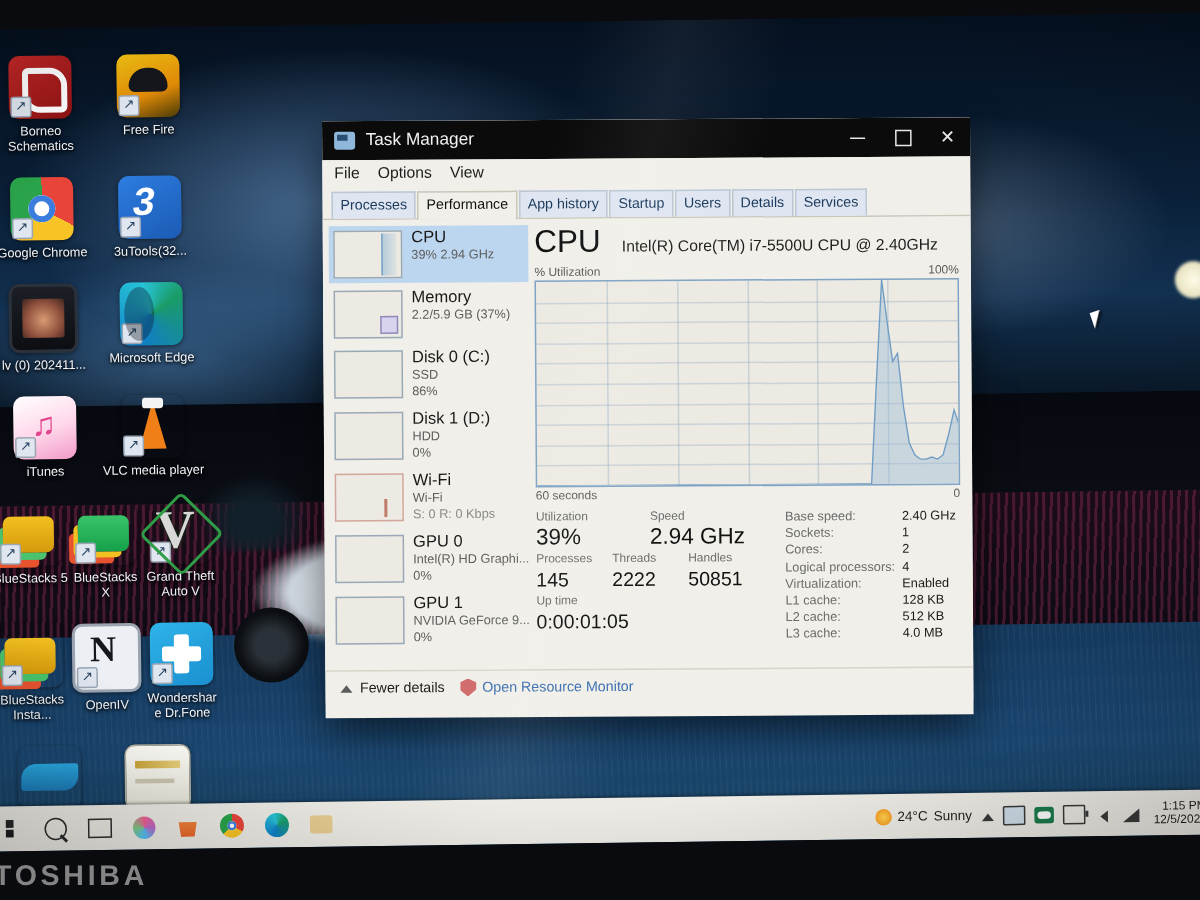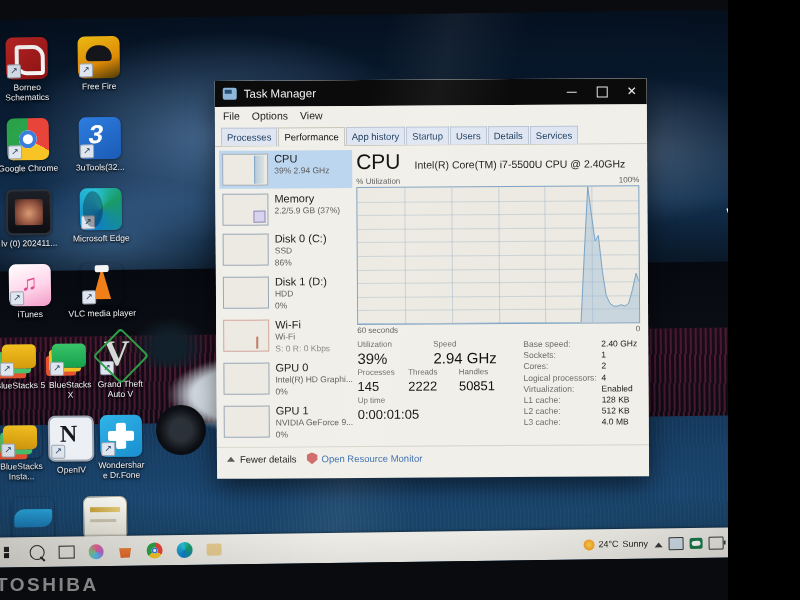--- a/index.html
+++ b/index.html
@@ -1,19 +1,19 @@
 <!DOCTYPE html>
 <html><head>
 <meta charset="utf-8">
 <style>
   html,body{margin:0;padding:0;background:#000;}
   body{width:800px;height:600px;overflow:hidden;font-family:"Liberation Sans",sans-serif;}
 
   
-  #photo{position:relative;width:728px;height:600px;overflow:hidden;background:#0f172a;}
+  #photo{position:relative;width:800px;height:600px;overflow:hidden;background:#0f172a;}
 
   
   .bezel{position:absolute;inset:0;background:#0a0b0e;}
   .brand{position:absolute;left:-4px;bottom:4px;color:#9a9a9a;font-size:19px;letter-spacing:2.5px;
          font-weight:700;font-family:"Liberation Sans",sans-serif;opacity:.85;}
 
   
   .screen{position:absolute;left:-6px;top:14px;width:812px;height:548px;overflow:hidden;
           transform:rotate(-0.8deg);transform-origin:50% 50%;}
 

